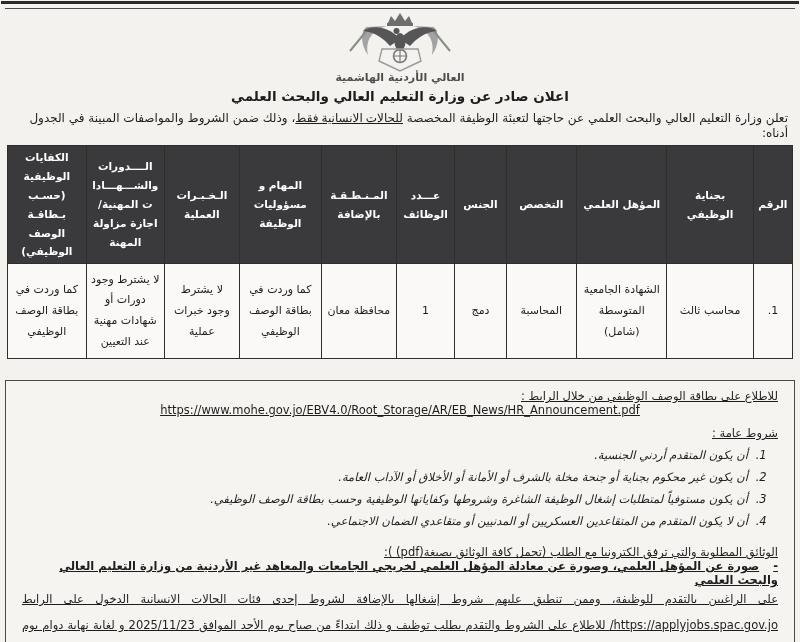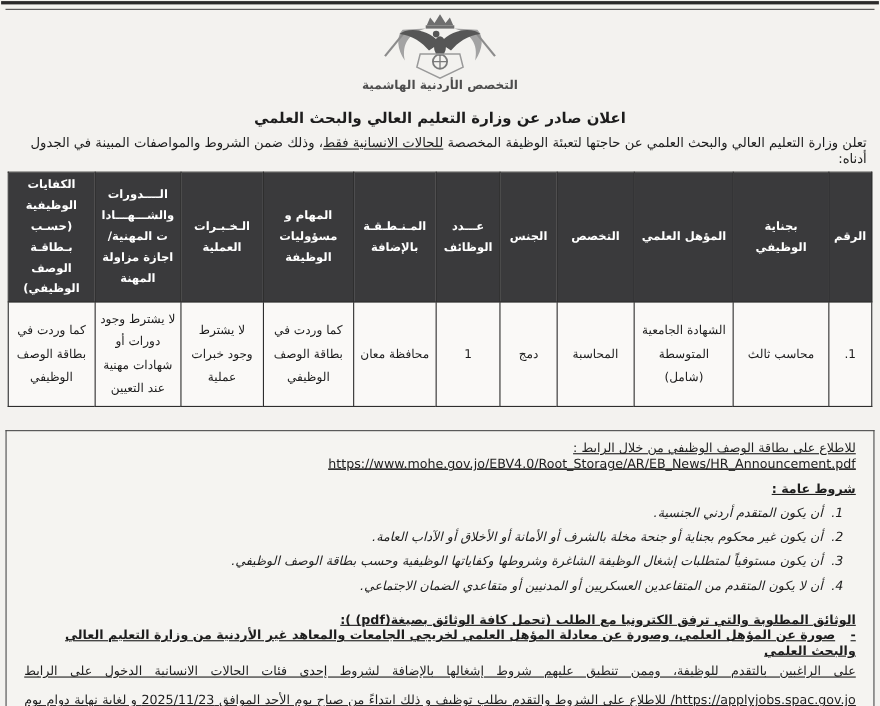--- a/index.html
+++ b/index.html
@@ -8,38 +8,38 @@
     background:#f3f2ef;color:#1d1d1d;
     font-family:"DejaVu Sans","Liberation Sans",sans-serif;
     direction:rtl;
   }
   .top-edge{border-top:3px solid #2a2a2a;margin:1px 1px 0;}
   .top-rule{border-top:1.5px solid #4a4a4a;margin:4px 5px 0;}
 
   .header-block{text-align:center;padding-top:2px;}
   .emblem{display:block;margin:0 auto;}
   .kingdom{font-size:11px;font-weight:bold;color:#4d4d4d;letter-spacing:-0.5px;margin-top:-2px;}
-  .title{font-size:13.5px;font-weight:bold;margin-top:16px;}
+  .title{font-size:13.5px;font-weight:bold;margin-top:4px;}
   .intro{font-size:12px;margin:7px 12px 5px;text-align:right;}
-  .u{text-decoration:underline;}
+  .u{text-decoration:underline;font-family:Liberation Serif, serif;}
 
   table{width:786px;margin:3px 7px 0;border-collapse:collapse;table-layout:fixed;}
   th,td{border:1px solid #2e2e2e;padding:2px 3px;text-align:center;vertical-align:middle;word-wrap:break-word;}
   thead th{background:#3a3a3c;color:#ffffff;font-weight:bold;font-size:10.5px;height:84px;line-height:1.8;}
   tbody td{font-size:11px;height:90px;background:#faf9f7;line-height:1.9;}
 
   .bottom-box{
     margin:21px 5px 0;border:1.5px solid #4a4a4a;border-bottom:none;
     padding:8px 16px 0;height:268px;background:#f5f4f1;font-size:11.5px;
   }
   .bottom-box p{margin:0;text-decoration:underline;}
   .link-intro{margin-top:2px;}
-  .url-line{margin-top:8px;}
+  .url-line{text-align:center;margin-top:8px;}
   .url{text-decoration:underline;}
-  .sec-title{font-weight:bold;text-decoration:underline;margin-top:9px;display:inline-block;}
+  .sec-title{font-weight:normal;text-decoration:underline;margin-top:9px;display:inline-block;}
   ol.conditions{margin:4px 0 0;padding-right:26px;list-style:decimal;font-style:italic;}
   ol.conditions li{margin:8px 0;padding-right:4px;}
   .doc-item{font-weight:bold;margin:9px 18px 0;}
   .dash{font-weight:bold;margin-left:14px;}
   .final{text-align:justify;line-height:2.25;margin-top:8px;}
 </style>
 </head>
 <body>
 
 <div class="top-edge"></div>
@@ -61,21 +61,21 @@
     <path d="M80,28 C92,14 110,14 117,20 C105,21 96,28 90,35 Z" fill="#565656"></path>
 
     <ellipse cx="80" cy="31" rx="5.5" ry="9" fill="#565656"></ellipse>
     <circle cx="76.5" cy="20" r="3" fill="#565656"></circle>
 
     <circle cx="80" cy="45" r="6.5" fill="none" stroke="#7a7a7a" stroke-width="1.6"></circle>
     <path d="M73.5,45 H86.5 M80,38.5 V51.5" stroke="#7a7a7a" stroke-width="1.2"></path>
 
     <path d="M62,38 L98,38 L101,50 L80,60 L59,50 Z" fill="none" stroke="#9a9a9a" stroke-width="1.4"></path>
   </svg>
-  <div class="kingdom">التخصص الأردنية الهاشمية</div>
+  <div class="kingdom">العالي الأردنية الهاشمية</div>
   <div class="title">اعلان صادر عن وزارة التعليم العالي والبحث العلمي</div>
   <p class="intro"><span>تعلن وزارة التعليم العالي والبحث العلمي عن حاجتها لتعبئة الوظيفة المخصصة </span><span class="u">للحالات الانسانية فقط</span><span>، وذلك ضمن الشروط والمواصفات المبينة في الجدول أدناه:</span></p>
 </div>
 
 <table>
   <colgroup>
     <col style="width:5%">
       <col style="width:11%">
       <col style="width:11.5%">
       <col style="width:9%">

